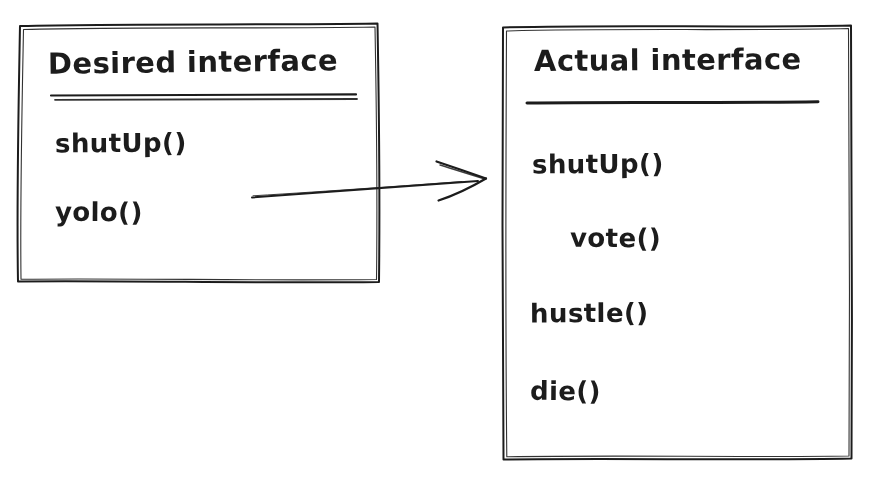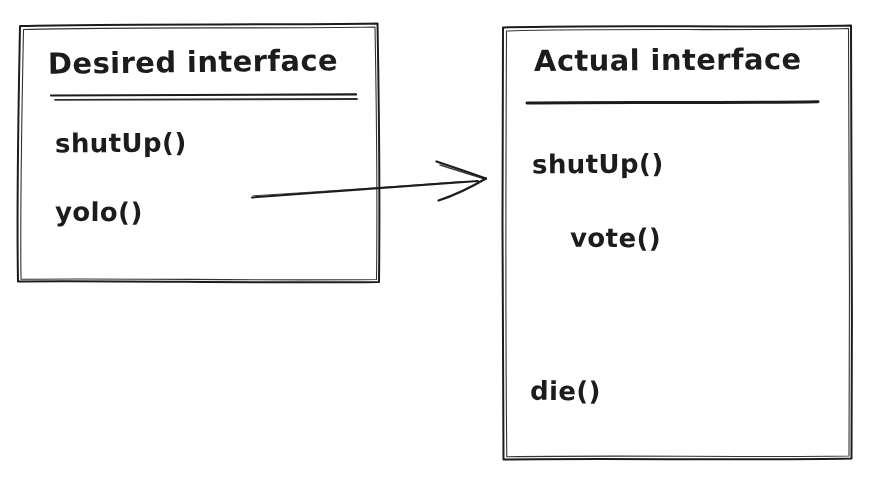--- a/index.html
+++ b/index.html
@@ -70,15 +70,16 @@
     </g>
   </svg>
 
   <div class="label box-title tilt-a" style="left:48px; top:47px;">Desired interface</div>
   <div class="label method tilt-b" style="left:55px; top:129px;">shutUp()</div>
   <div class="label method tilt-c" style="left:55px; top:198px;">yolo()</div>
 
   <div class="label box-title tilt-b" style="left:534px; top:45px;">Actual interface</div>
   <div class="label method tilt-b" style="left:532px; top:150px;">shutUp()</div>
   <div class="label method tilt-c" style="left:531px; top:224px;margin-left:39px;">vote()</div>
+  <div class="label method tilt-b" style="left:530px; top:299px;">hustle()</div>
   <div class="label method tilt-c" style="left:530px; top:377px;">die()</div>
 
 </div>
 
 </body></html>

